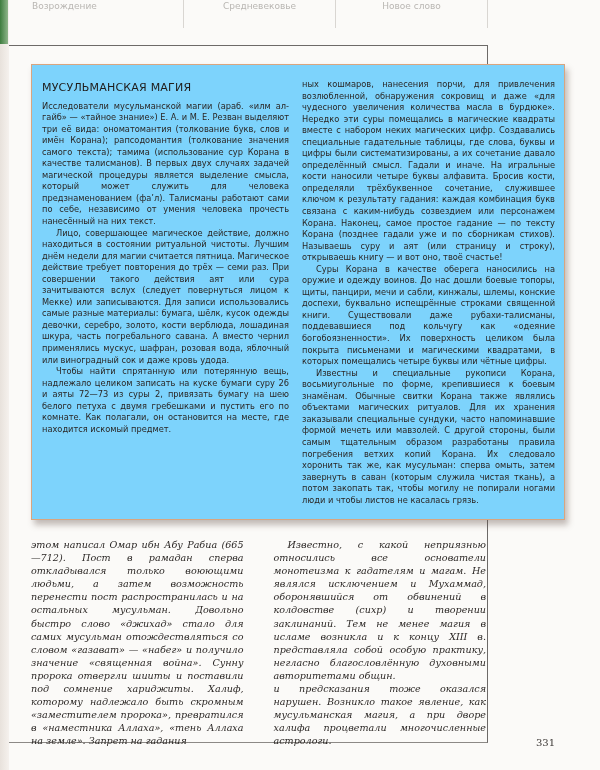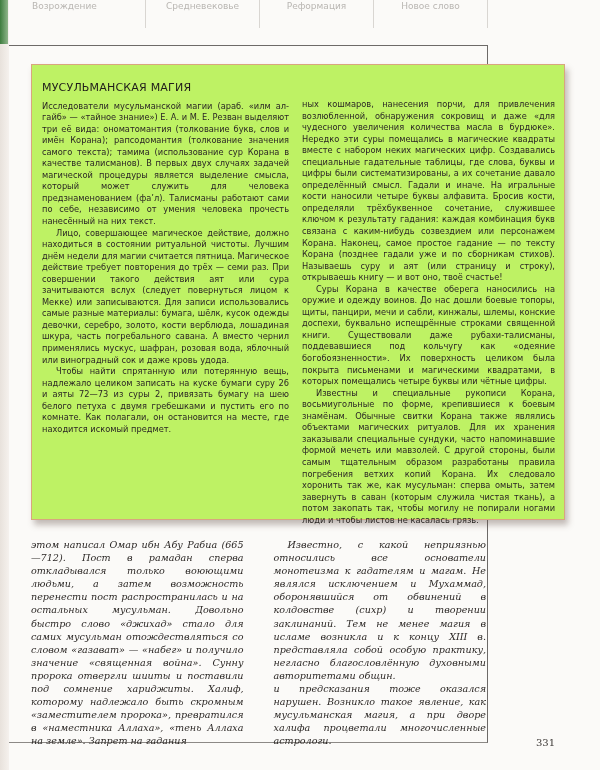--- a/index.html
+++ b/index.html
@@ -13,26 +13,26 @@
 
   .header { position: absolute; left: 10px; top: 0; width: 478px; height: 30px; display: flex; }
   .header-tab { flex: 1; height: 28px; font-size: 9px; color: #b9b6b2; text-align: center;
     padding-top: 1px; border-right: 1px solid #d9d6d2; }
   .header-tab:first-child { text-align: left; padding-left: 22px; }
 
   .frame { position: absolute; left: 9px; top: 45px; width: 479px; height: 698px;
     border-top: 1px solid #6d6a68; border-right: 1px solid #6d6a68; border-bottom: 1px solid #8c8986; }
 
   .sidebar-box { position: absolute; left: 31px; top: 64px; width: 534px; height: 456px;
-    background: #bef264; border: 1px solid #d9a57f;
+    background: #7dd3fc; border: 1px solid #d9a57f;
     box-shadow: 3px 5px 6px rgba(90,70,60,0.35); }
   .sidebar-inner { position: absolute; left: 0; top: 0; width: 100%; height: 100%; display: flex; }
   .sb-col { width: 50%; padding: 10px 9px 0 10px; font-size: 8.25px; line-height: 11.55px;
     text-align: justify; hyphens: auto; }
-  .sb-col.right { padding-left: 4px; padding-top: 14px; margin-top: 20px; }
+  .sb-col.right { padding-left: 4px; padding-top: 14px; }
   .sb-title { font-size: 11px; letter-spacing: 0.2px; margin: 7px 0 7px; font-weight: normal; color: #1f1c1a; }
   .sb-p { text-indent: 14px; }
   .sb-p.first { text-indent: 0; }
 
   .body-cols { position: absolute; left: 31px; top: 538px; width: 455px; display: flex; gap: 30px; font-style: italic; }
   .body-col { width: 220px; font-family: "DejaVu Serif", serif; font-size: 9.6px; line-height: 13.1px;
     text-align: justify; color: #2c2826; }
   .body-p { text-indent: 14px; }
   .body-p.cont { text-indent: 0; }
 
@@ -41,21 +41,20 @@
 </style>
 </head>
 <body>
 
 <div class="left-edge"></div>
 <div class="left-edge-green"></div>
 
 <div class="header">
   <div class="header-tab">Возрождение</div>
   <div class="header-tab">Средневековье</div>
-  <div class="header-tab">Реформация</div>
   <div class="header-tab">Новое слово</div>
 </div>
 
 <div class="frame"></div>
 
 <div class="sidebar-box">
   <div class="sidebar-inner">
     <div class="sb-col">
       <div class="sb-title">МУСУЛЬМАНСКАЯ МАГИЯ</div>
       <p class="sb-p first">Исследователи мусульманской магии (араб. «илм ал-гайб» — «тайное знание») Е. А. и М. Е. Резван выделяют три её вида: ономатомантия (толкование букв, слов и имён Корана); рапсодомантия (толкование значения самого текста); тамима (использование сур Корана в качестве талисманов). В первых двух случаях задачей магической процедуры является выделение смысла, который может служить для человека предзнаменованием (фа’л). Талисманы работают сами по себе, независимо от умения человека прочесть нанесённый на них текст.</p>

